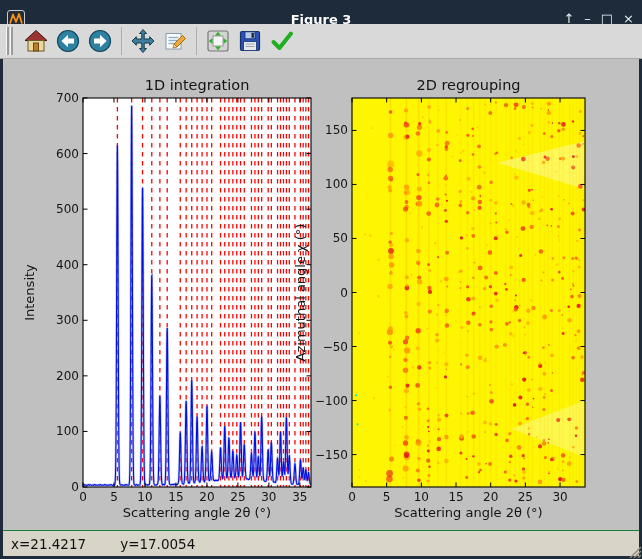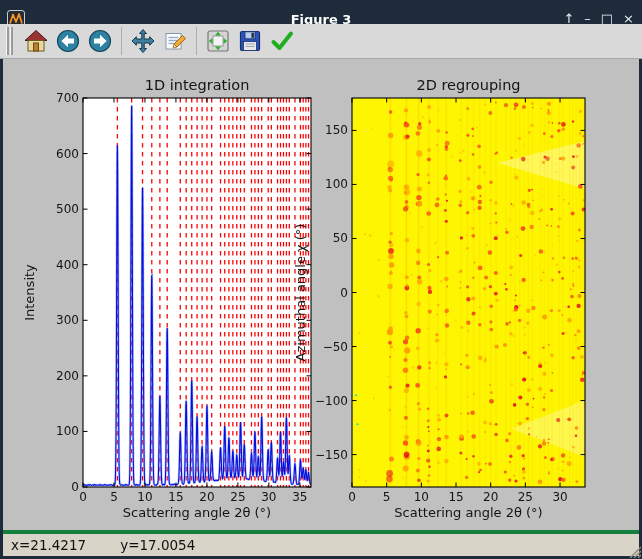--- a/index.html
+++ b/index.html
@@ -13,21 +13,21 @@
   .caption-buttons{position:absolute;right:8px;top:0;height:24px;display:flex;align-items:center;gap:10px;}
   .caption-buttons span{color:#e8edf2;font-size:13px;line-height:24px;cursor:default;}
   .toolbar{position:absolute;left:0;top:24px;width:642px;height:35px;background:#d9d9d9;
     border-bottom:1px solid #a8a8a8;display:flex;align-items:center;padding-left:6px;}
   .tb-grip{width:8px;height:28px;margin-right:6px;
     background:repeating-linear-gradient(90deg,#f6f6f6 0 1px,#9a9a9a 1px 3px,#d9d9d9 3px 4px);}
   .tb-btn{width:30px;height:30px;display:flex;align-items:center;justify-content:center;margin:0 1px;border-radius:3px;}
   .tb-sep{width:1px;height:28px;background:#aeaeae;margin:0 5px;}
   .canvas-area{position:absolute;left:3px;top:59px;width:636px;height:471px;background:#c0c0c0;}
   .statusbar{position:absolute;left:3px;top:530px;width:636px;height:26px;background:#d8d4c8;
-    border-top:4px solid #15803d;display:flex;align-items:center;padding-left:8px;
+    border-top:1px solid #15803d;display:flex;align-items:center;padding-left:8px;
     font-size:13.5px;color:#111;}
   .statusbar .coord{margin-right:34px;}
   .resize-grip{position:absolute;right:1px;bottom:1px;width:15px;height:15px;}
   svg{display:block;}
   text{font-family:"DejaVu Sans","Liberation Sans",sans-serif;}
 </style>
 </head>
 <body>
 
 <div class="window">

